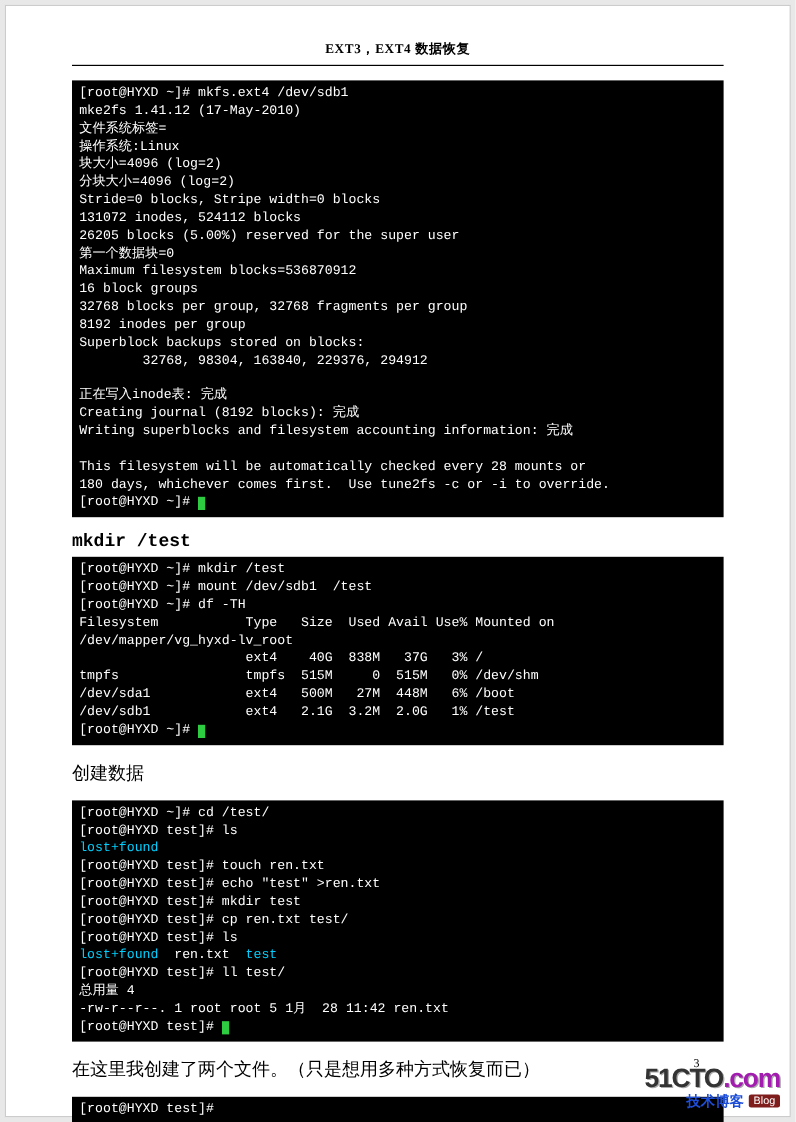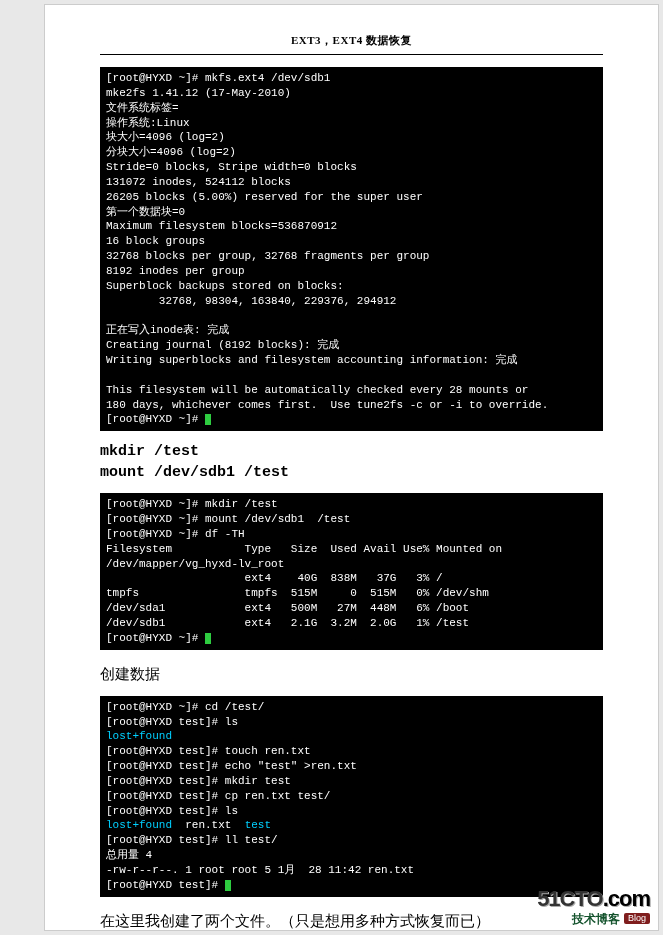--- a/index.html
+++ b/index.html
@@ -10,21 +10,20 @@
     justify-content: center;
     padding: 4px;
   }
   .page {
     width: 655px;
     height: 927px;
     background: #fff;
     position: relative;
     padding: 28px 55px 40px 55px;
     border: 1px solid #ccc;
-    margin-left: 40px;
   }
   .header-title {
     text-align: center;
     font-size: 11px;
     font-weight: bold;
     font-family: "SimSun", serif;
     letter-spacing: 0.5px;
   }
   .hr-line {
     border: none;
@@ -78,24 +77,24 @@
     font-family: Arial, sans-serif;
     line-height: 1;
   }
   .watermark .logo-text {
     font-size: 22px;
     font-weight: 900;
     color: #333;
     letter-spacing: -1px;
     text-shadow: 1px 1px 0 #aaa;
   }
-  .watermark .logo-text .dot { color: #000000; }
+  .watermark .logo-text .dot { color: #a21caf; }
   .watermark .sub {
     font-size: 12px;
-    color: #14532d;
+    color: #1d4ed8;
     font-weight: bold;
     font-family: Liberation Sans, sans-serif;
   }
   .watermark .blog-tag {
     display: inline-block;
     background: #7f1d1d;
     color: #fff;
     font-size: 9px;
     padding: 1px 4px;
     border-radius: 2px;
@@ -108,31 +107,30 @@
 <body>
 
 <div class="page">
 
   <div class="header-title">EXT3，EXT4 数据恢复</div>
   <hr class="hr-line">
 
   <div class="terminal" id="term1"><div><span>[root@HYXD ~]# mkfs.ext4 /dev/sdb1</span></div><div><span>mke2fs 1.41.12 (17-May-2010)</span></div><div><span>文件系统标签=</span></div><div><span>操作系统:Linux</span></div><div><span>块大小=4096 (log=2)</span></div><div><span>分块大小=4096 (log=2)</span></div><div><span>Stride=0 blocks, Stripe width=0 blocks</span></div><div><span>131072 inodes, 524112 blocks</span></div><div><span>26205 blocks (5.00%) reserved for the super user</span></div><div><span>第一个数据块=0</span></div><div><span>Maximum filesystem blocks=536870912</span></div><div><span>16 block groups</span></div><div><span>32768 blocks per group, 32768 fragments per group</span></div><div><span>8192 inodes per group</span></div><div><span>Superblock backups stored on blocks:</span></div><div><span>        32768, 98304, 163840, 229376, 294912</span></div><div>&nbsp;</div><div><span>正在写入inode表: 完成</span></div><div><span>Creating journal (8192 blocks): 完成</span></div><div><span>Writing superblocks and filesystem accounting information: 完成</span></div><div>&nbsp;</div><div><span>This filesystem will be automatically checked every 28 mounts or</span></div><div><span>180 days, whichever comes first.  Use tune2fs -c or -i to override.</span></div><div><span>[root@HYXD ~]# </span><span class="green-cursor"></span></div></div>
 
   <div class="cmd-text">mkdir /test</div>
-  <div class="cmd-text" style="margin-bottom:12px">mount /dev/sdb1  /test</div>
 
   <div class="terminal" id="term2"><div><span>[root@HYXD ~]# mkdir /test</span></div><div><span>[root@HYXD ~]# mount /dev/sdb1  /test</span></div><div><span>[root@HYXD ~]# df -TH</span></div><div><span>Filesystem           Type   Size  Used Avail Use% Mounted on</span></div><div><span>/dev/mapper/vg_hyxd-lv_root</span></div><div><span>                     ext4    40G  838M   37G   3% /</span></div><div><span>tmpfs                tmpfs  515M     0  515M   0% /dev/shm</span></div><div><span>/dev/sda1            ext4   500M   27M  448M   6% /boot</span></div><div><span>/dev/sdb1            ext4   2.1G  3.2M  2.0G   1% /test</span></div><div><span>[root@HYXD ~]# </span><span class="green-cursor"></span></div></div>
 
   <div class="body-text">创建数据</div>
 
   <div class="terminal" id="term3"><div><span>[root@HYXD ~]# cd /test/</span></div><div><span>[root@HYXD test]# ls</span></div><div><span class="cyan">lost+found</span></div><div><span>[root@HYXD test]# touch ren.txt</span></div><div><span>[root@HYXD test]# echo "test" &gt;ren.txt</span></div><div><span>[root@HYXD test]# mkdir test</span></div><div><span>[root@HYXD test]# cp ren.txt test/</span></div><div><span>[root@HYXD test]# ls</span></div><div><span class="cyan">lost+found</span><span>  ren.txt  </span><span class="cyan">test</span></div><div><span>[root@HYXD test]# ll test/</span></div><div><span>总用量 4</span></div><div><span>-rw-r--r--. 1 root root 5 1月  28 11:42 ren.txt</span></div><div><span>[root@HYXD test]# </span><span class="green-cursor"></span></div></div>
 
   <div class="body-text">在这里我创建了两个文件。（只是想用多种方式恢复而已）</div>
 
-  <div class="terminal" id="term4"><div><span>[root@HYXD test]# echo "test2"&gt;renren.txt</span></div><div><span>[root@HYXD test]# </span></div></div>
+  <div class="terminal" id="term4"><div><span>[root@HYXD test]# </span></div></div>
 
   <div class="page-num">3</div>
 
   <div class="watermark">
     <div class="logo-text">
       <span>51CTO</span><span class="dot">.com</span>
     </div>
     <div>
       <span class="sub">技术博客</span><span class="blog-tag">Blog</span>
     </div>

